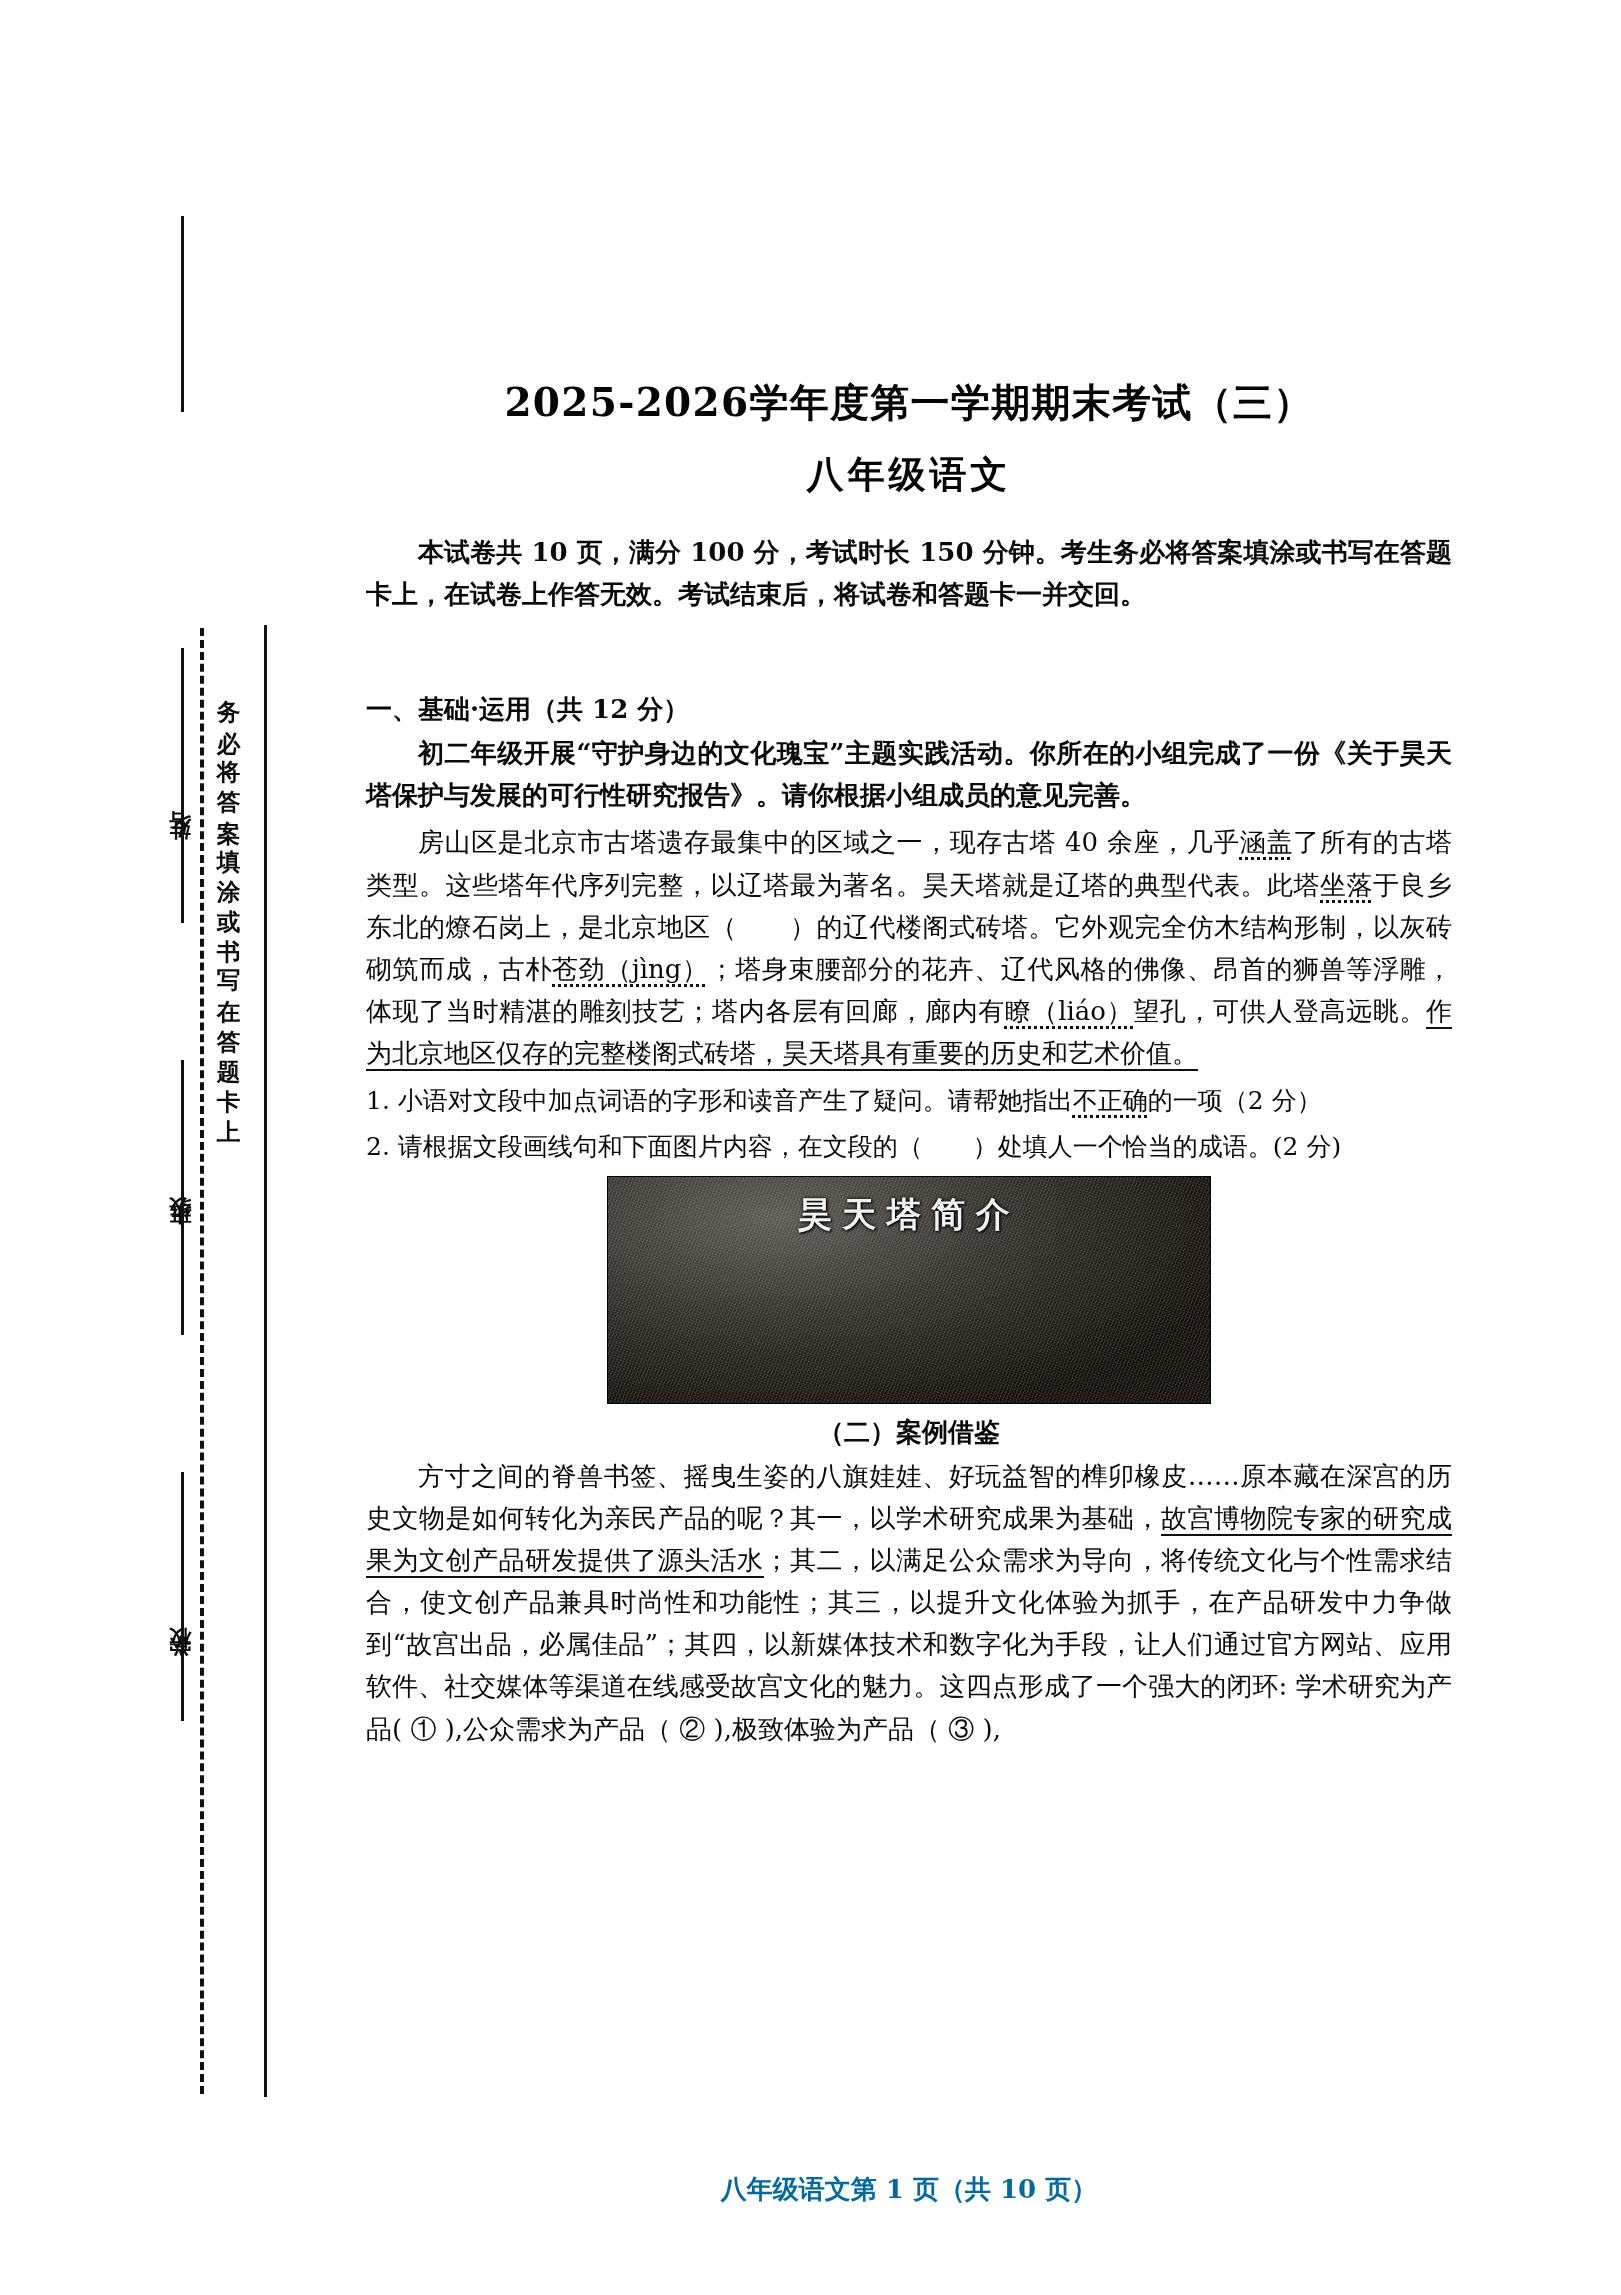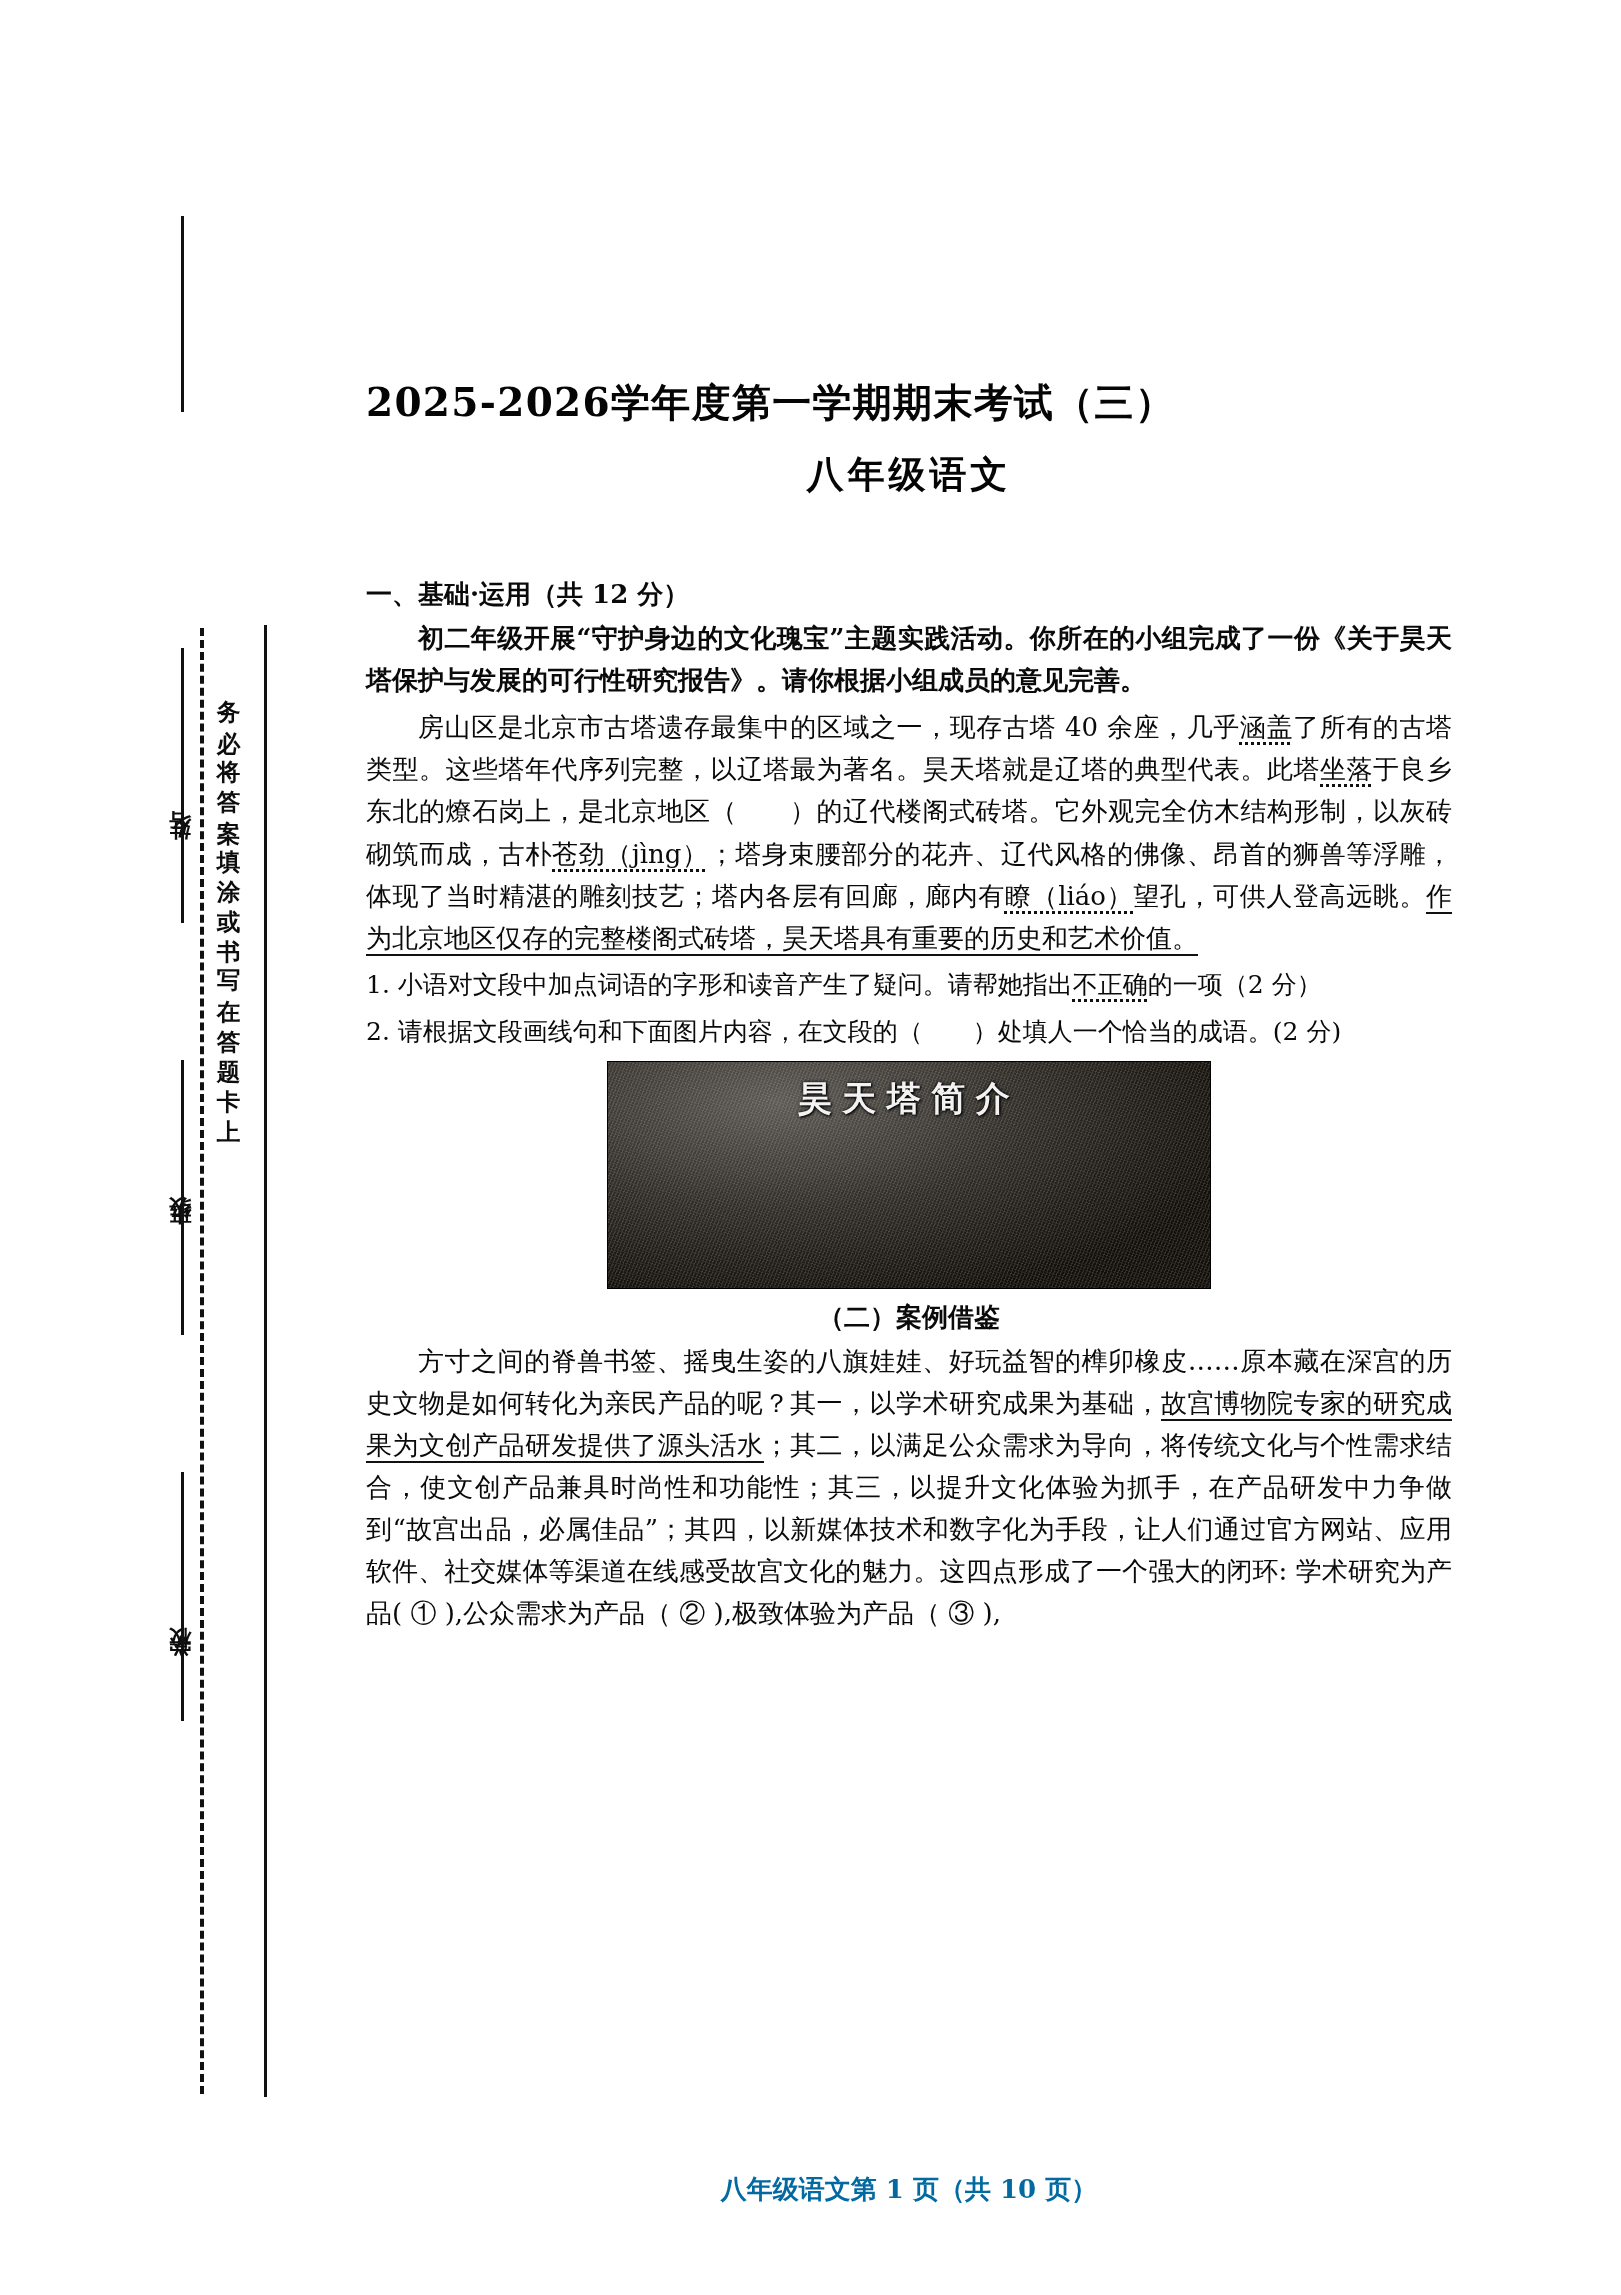--- a/index.html
+++ b/index.html
@@ -62,20 +62,21 @@
     white-space:nowrap;
   }
 
   
   .body-col{
     position:absolute;
     left:366px;top:0;width:1086px;
   }
 
   .title-main{
+    text-align:center;
     font-family:"DejaVu Serif","Liberation Serif",serif;
     font-weight:700;
     font-size:39px;
     letter-spacing:1.3px;
     margin-top:376px;
     color:#050505;
   }
   .title-sub{
     text-align:center;
     font-family:"DejaVu Serif","Liberation Serif",serif;
@@ -225,20 +226,21 @@
     <div class="seal-solid-right"></div>
 
     <div class="seal-vtext">务必将答案填涂或书写在答题卡上</div>
   </div>
 
   <div class="body-col">
 
     <div class="title-main">2025-2026学年度第一学期期末考试（三）</div>
     <div class="title-sub">八年级语文</div>
 
+    <div class="instr">本试卷共 10 页，满分 100 分，考试时长 150 分钟。考生务必将答案填涂或书写在答题卡上，在试卷上作答无效。考试结束后，将试卷和答题卡一并交回。</div>
 
     <div class="sec-head">一、基础·运用（共 12 分）</div>
 
     <div class="para bold">初二年级开展“守护身边的文化瑰宝”主题实践活动。你所在的小组完成了一份《关于昊天塔保护与发展的可行性研究报告》。请你根据小组成员的意见完善。</div>
 
 
     <div class="para"><span>房山区是北京市古塔遗存最集中的区域之一，现存古塔 40 余座，几乎</span><span class="dotted">涵盖</span><span>了所有的古塔类型。这些塔年代序列完整，以辽塔最为著名。昊天塔就是辽塔的典型代表。此塔</span><span class="dotted">坐落</span><span>于良乡东北的燎石岗上，是北京地区（　　）的辽代楼阁式砖塔。它外观完全仿木结构形制，以灰砖砌筑而成，古朴</span><span class="dotted">苍劲（jìng）</span><span>；塔身束腰部分的花卉、辽代风格的佛像、昂首的狮兽等浮雕，体现了当时精湛的雕刻技艺；塔内各层有回廊，廊内有</span><span class="dotted">瞭（liáo）</span><span>望孔，可供人登高远眺。</span><span class="uline">作为北京地区仅存的完整楼阁式砖塔，昊天塔具有重要的历史和艺术价值。</span></div>
 
     <div class="q"><span>1.</span> <span>小语对文段中加点词语的字形和读音产生了疑问。请帮她指出</span><span class="dotted">不正确</span><span>的一项（2 分）</span></div>
 

